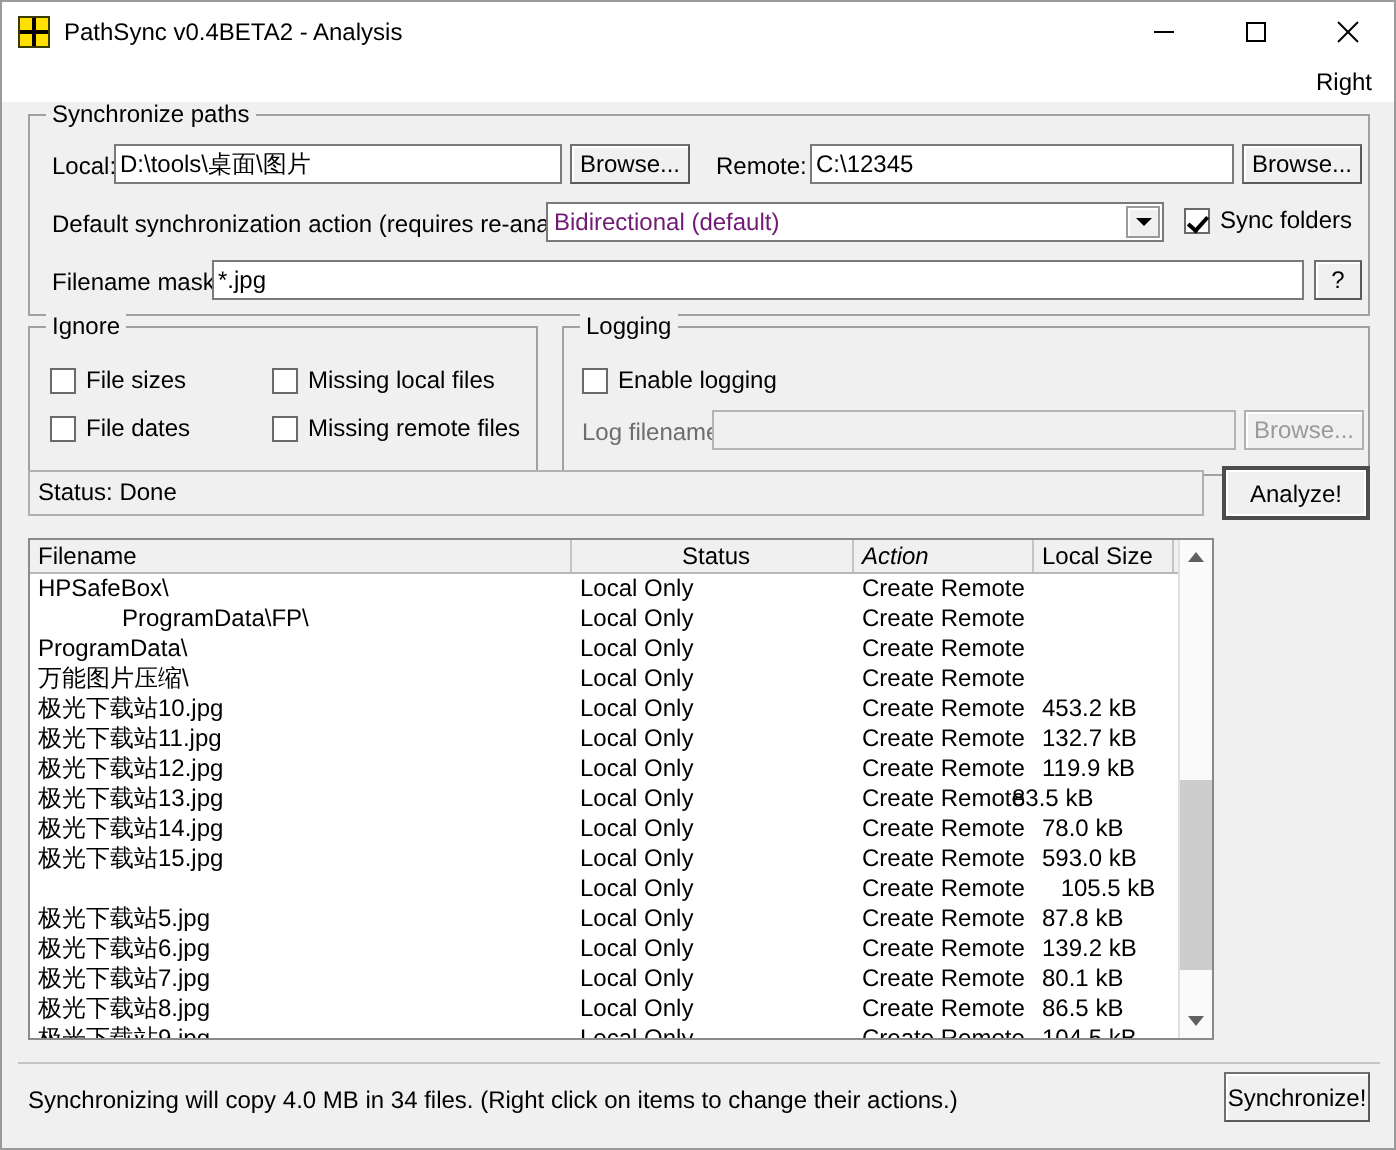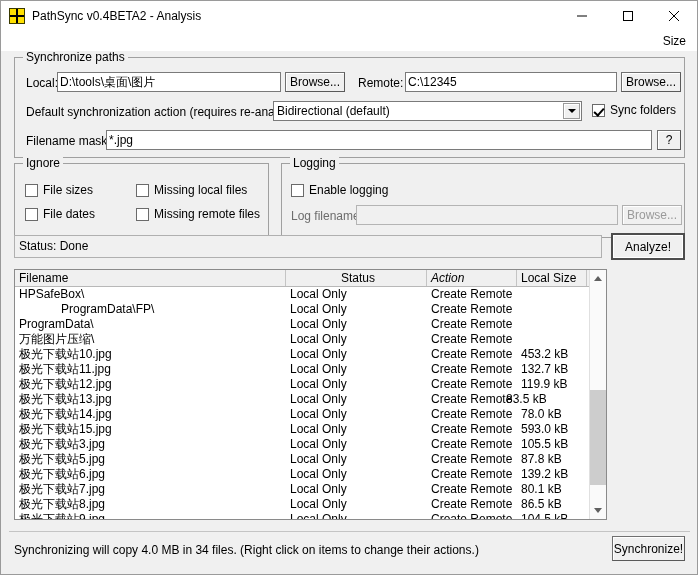--- a/index.html
+++ b/index.html
@@ -170,21 +170,21 @@
   }
 
   .combo {
     position: absolute;
     box-sizing: border-box;
     background: #ffffff;
     border: 1px solid #7a7a7a;
     font-size: 12px;
     line-height: 18px;
     padding: 0 3px;
-    color: #000000;
+    color: #701a75;
     white-space: nowrap;
     overflow: hidden;
   }
   .combo-arrow {
     position: absolute;
     right: 1px; top: 1px;
     width: 17px; height: 16px;
     background: #f0f0f0;
     border: 1px solid #9a9a9a;
     box-sizing: border-box;
@@ -371,21 +371,21 @@
         <svg width="12" height="12" viewBox="0 0 12 12">
             <line x1="1" y1="1" x2="11" y2="11" stroke="#000" stroke-width="1"></line>
             <line x1="11" y1="1" x2="1" y2="11" stroke="#000" stroke-width="1"></line>
           </svg>
       </div>
     </div>
   </div>
 
   <div class="menubar">
     <div class="menu-item menu-left">File</div>
-    <div class="menu-item menu-right">Size</div>
+    <div class="menu-item menu-right">Right</div>
   </div>
 
   <div class="client">
 
     <div class="group" style="left:13px; top:6px; width:671px; height:101px;">
       <div class="group-label">Synchronize paths</div>
     </div>
 
     <div class="lbl" style="left:25px; top:25px;">Local:</div>
     <div class="tbox" style="left:56px; top:21px; width:224px; height:20px;">D:\tools\桌面\图片</div>
@@ -520,24 +520,23 @@
             <div class="lcell" style="left: 572px; width: 77px;"></div>
           </div>
           <div class="lrow">
             <div class="lcell" style="left: 0px; width: 271px;">极光下载站15.jpg</div>
             <div class="lcell" style="left: 271px; width: 141px;">Local Only</div>
             <div class="lcell" style="left: 412px; width: 90px;">Create Remote</div>
             <div class="lcell" style="left: 502px; width: 70px;">593.0 kB</div>
             <div class="lcell" style="left: 572px; width: 77px;"></div>
           </div>
           <div class="lrow">
-            <div class="lcell" style="left: 0px; width: 271px;">极光下载站3.jpg</div>
-            <div class="lcell" style="left: 271px; width: 141px;">Local Only</div>
-            <div class="lcell" style="left: 412px; width: 90px;">Create Remote</div>
-            <div class="lcell" style="left: 502px; width: 70px;">105.5 kB</div>
+            <div class="lcell" style="left: 271px; width: 141px;">Local Only</div>
+            <div class="lcell" style="left: 412px; width: 90px;">Create Remote</div>
+            <div class="lcell" style="left: 502px; width: 70px; text-align: center;">105.5 kB</div>
             <div class="lcell" style="left: 572px; width: 77px;"></div>
           </div>
           <div class="lrow">
             <div class="lcell" style="left: 0px; width: 271px;">极光下载站5.jpg</div>
             <div class="lcell" style="left: 271px; width: 141px;">Local Only</div>
             <div class="lcell" style="left: 412px; width: 90px;">Create Remote</div>
             <div class="lcell" style="left: 502px; width: 70px;">87.8 kB</div>
             <div class="lcell" style="left: 572px; width: 77px;"></div>
           </div>
           <div class="lrow">

